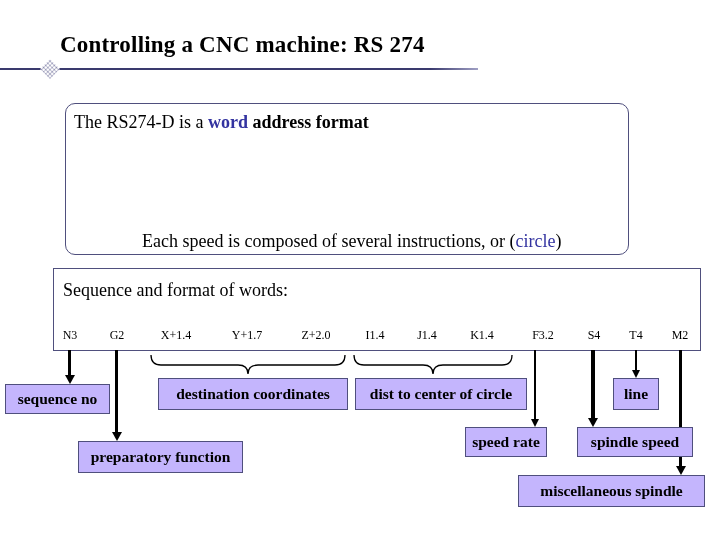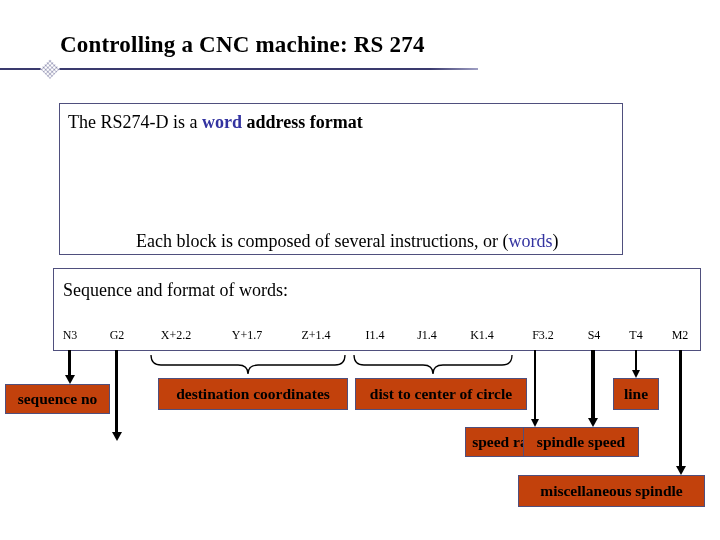--- a/index.html
+++ b/index.html
@@ -18,70 +18,70 @@
   .ornament{
     position:absolute;left:43px;top:62px;width:14px;height:14px;
     transform:rotate(45deg);
     background-color:#fff;
     background-image:radial-gradient(circle,#8585aa 0.9px,rgba(133,133,170,0) 1.1px);
     background-size:3px 3px;
   }
   .panel{
     position:absolute;border:1px solid #4f4f7d;background:#fff;
   }
-  .intro-box{left:59px;top:103px;width:562px;height:150px;}
+  .intro-box{left:65px;top:103px;width:562px;height:150px;border-radius:10px;}
   .format-box{left:53px;top:268px;width:646px;height:81px;}
   .tline{position:absolute;font-size:18px;white-space:nowrap;line-height:22px;}
   .accent{color:#3333a0;font-weight:bold;}
   .accent-reg{color:#3333a0;}
   .b{font-weight:bold;}
   .eq{letter-spacing:-2px;font-weight:bold;}
   .word{
     position:absolute;top:328px;transform:translateX(-50%);
     font-size:12px;white-space:nowrap;
   }
   .vline{position:absolute;background:#000;}
   .tri{position:absolute;width:0;height:0;border-left:5px solid transparent;
        border-right:5px solid transparent;border-top:9px solid #000;}
   .tri-sm{position:absolute;width:0;height:0;border-left:4px solid transparent;
        border-right:4px solid transparent;border-top:8px solid #000;}
   .brace{position:absolute;}
   .callout{
-    position:absolute;border:1px solid #4f4f7d;background:#c2410c;
+    position:absolute;border:1px solid #4f4f7d;background:#c4b5fd;
     display:flex;align-items:center;justify-content:center;
     font-size:15.5px;font-weight:bold;white-space:nowrap;text-align:right;
   }
 </style>
 </head>
 <body>
 
 <div class="slide">
 
   <div class="title">Controlling a CNC machine: RS 274</div>
   <div class="divider"></div>
   <div class="ornament"></div>
 
   <div class="panel intro-box">
     <div class="tline" style="left:8px;top:7px;">
       <span>The RS274-D is a </span><span class="accent">word</span><span class="b"> address format</span>
     </div>
     <div class="tline" style="left:76px;top:126px;">
-      <span>Each block is composed of several instructions, or (</span><span class="accent-reg">words</span><span>)</span>
+      <span>Each speed is composed of several instructions, or (</span><span class="accent-reg">circle</span><span>)</span>
     </div>
   </div>
 
   <div class="panel format-box">
     <div class="tline" style="left:9px;top:10px;">Sequence and format of words:</div>
   </div>
 
   <span class="word" style="left:70px">N3</span>
   <span class="word" style="left:117px">G2</span>
-  <span class="word" style="left:176px">X+2.2</span>
+  <span class="word" style="left:176px">X+1.4</span>
   <span class="word" style="left:247px">Y+1.7</span>
-  <span class="word" style="left:316px">Z+1.4</span>
+  <span class="word" style="left:316px">Z+2.0</span>
   <span class="word" style="left:375px">I1.4</span>
   <span class="word" style="left:427px">J1.4</span>
   <span class="word" style="left:482px">K1.4</span>
   <span class="word" style="left:543px">F3.2</span>
   <span class="word" style="left:594px">S4</span>
   <span class="word" style="left:636px">T4</span>
   <span class="word" style="left:680px">M2</span>
 
   <svg class="brace" style="left:150px;top:353px;" width="196" height="23" viewBox="0 0 196 23">
     <path d="M1,2 Q1,12 11,12 L88,12 Q98,12 98,21 Q98,12 108,12 L185,12 Q195,12 195,2" fill="none" stroke="#000" stroke-width="1.3"></path>
@@ -106,16 +106,17 @@
   <div class="tri-sm" style="left:632px;top:370px"></div>
 
   <div class="vline" style="left:679px;top:350px;width:3px;height:117px"></div>
   <div class="tri" style="left:676px;top:466px"></div>
 
   <div class="callout" style="left:5px;top:384px;width:103px;height:28px">sequence no</div>
   <div class="callout" style="left:355px;top:378px;width:170px;height:30px">dist to center of circle</div>
   <div class="callout" style="left:158px;top:378px;width:188px;height:30px">destination coordinates</div>
   <div class="callout" style="left:613px;top:378px;width:44px;height:30px">line</div>
   <div class="callout" style="left:465px;top:427px;width:80px;height:28px">speed rate</div>
-  <div class="callout" style="left:523px;top:427px;width:114px;height:28px">spindle speed</div>
+  <div class="callout" style="left:577px;top:427px;width:114px;height:28px">spindle speed</div>
+  <div class="callout" style="left:78px;top:441px;width:163px;height:30px">preparatory function</div>
   <div class="callout" style="left:518px;top:475px;width:185px;height:30px">miscellaneous spindle</div>
 
 </div>
 
 </body></html>

